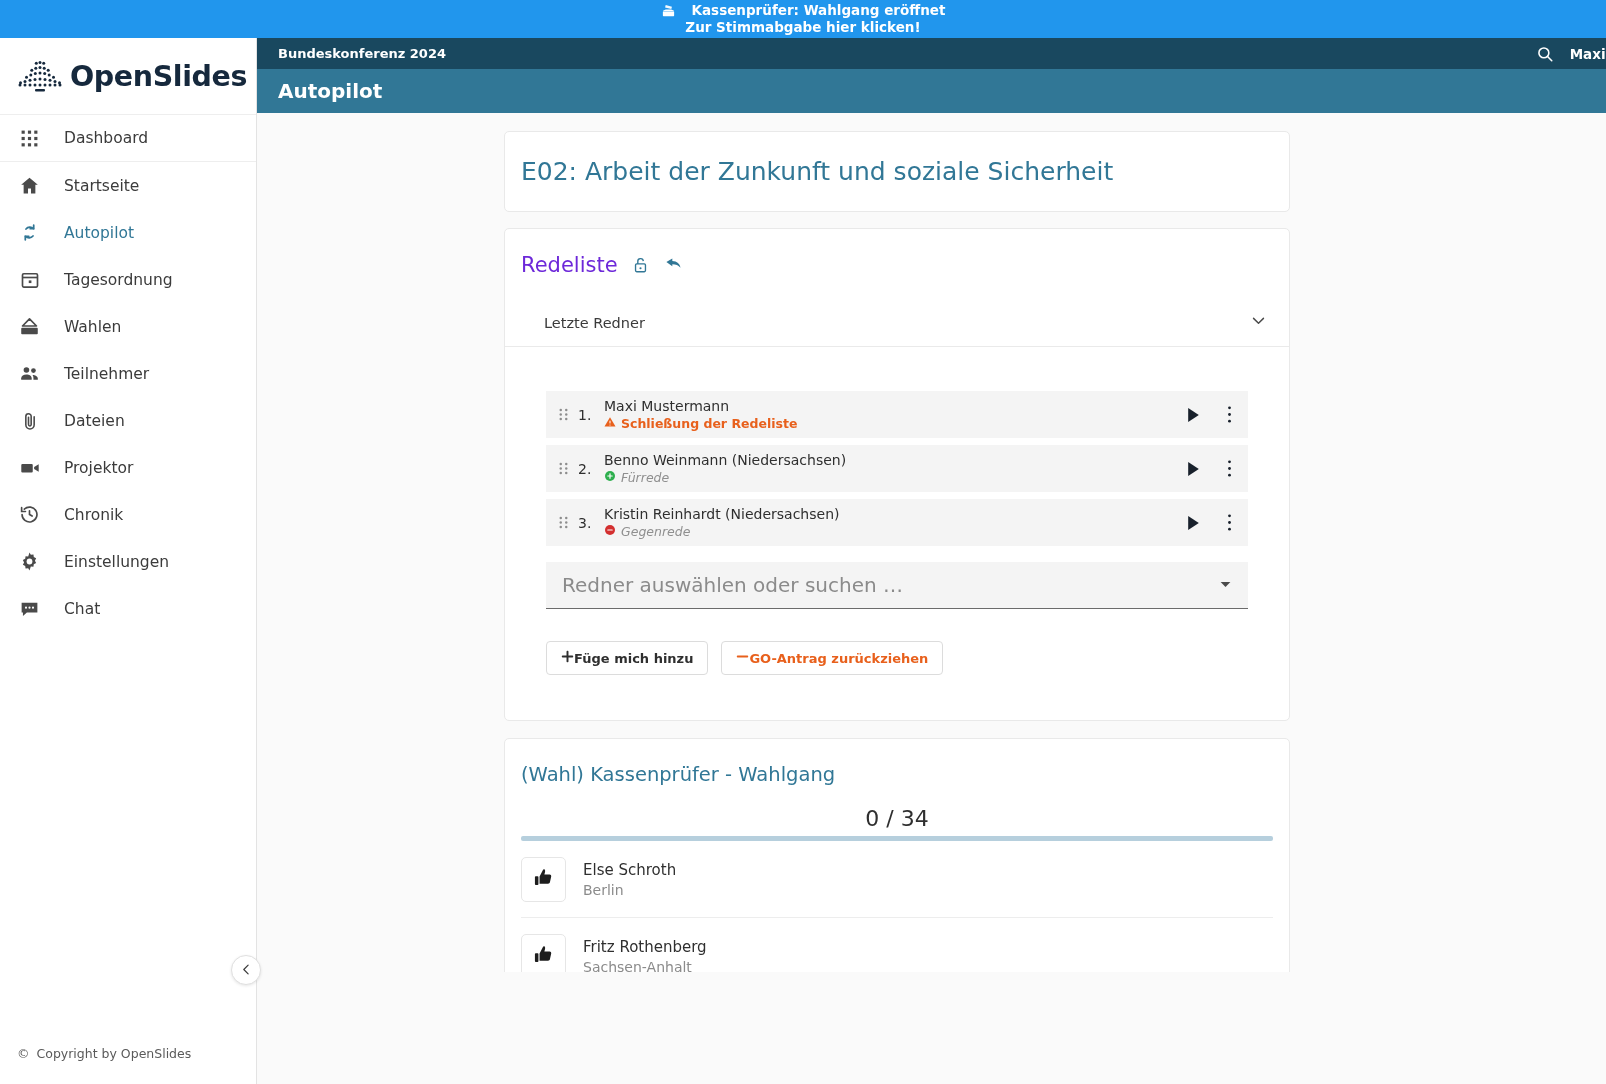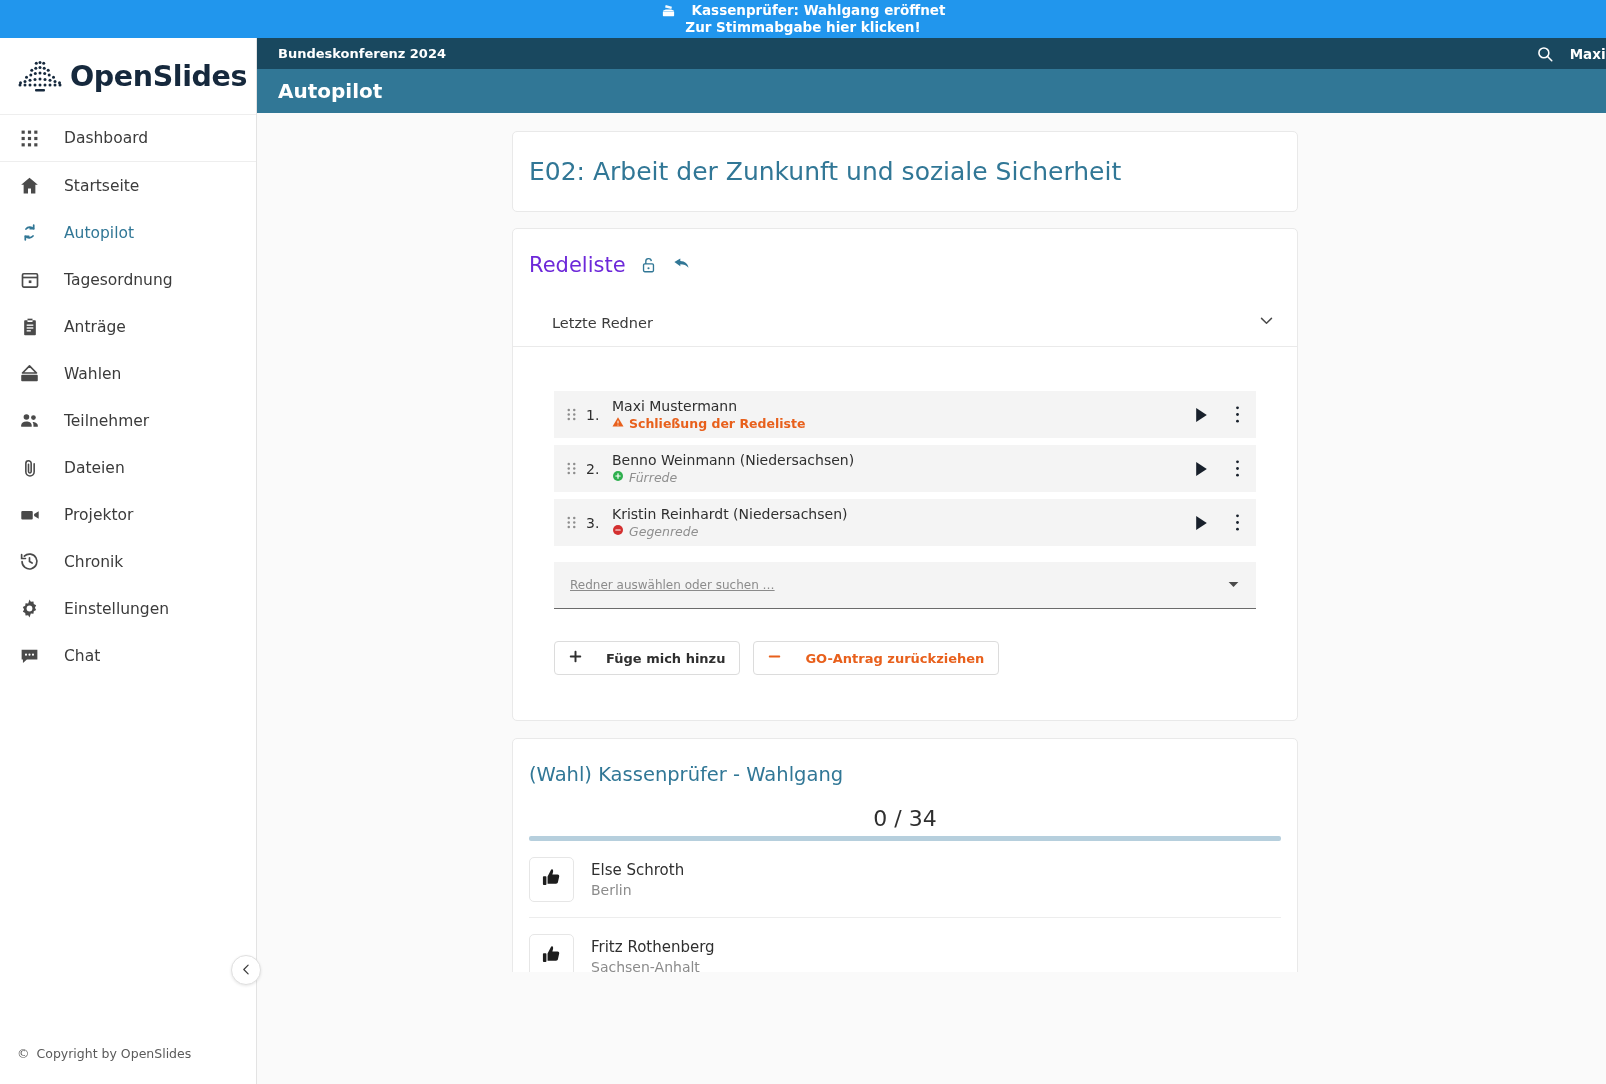--- a/index.html
+++ b/index.html
@@ -69,21 +69,21 @@
   }
   .subbar {
     position: absolute; top: 69px; left: 257px; width: 1349px; height: 44px;
     background: #317796; color: #ffffff; display: flex; align-items: center;
     padding-left: 21px; z-index: 20;
   }
   .subbar-title { font-size: 20px; font-weight: 700; }
 
   
   .content {
-    position: absolute; top: 113px; left: 251px; width: 1349px; height: 859px;
+    position: absolute; top: 113px; left: 243px; width: 1349px; height: 859px;
     background: #fafafa; overflow: hidden;
   }
   .card {
     position: absolute; left: 261px; width: 786px;
     background: #ffffff; border: 1px solid #e9e9e9; border-radius: 5px;
   }
   .card-title-main {
     font-size: 25px; color: #317796; font-weight: 400;
   }
 
@@ -114,26 +114,26 @@
   .sp-tag.warn { color: #e8601c; font-weight: 700; }
   .sp-tag.pro { color: #8f8f8f; font-style: italic; }
   .sp-tag.contra { color: #8f8f8f; font-style: italic; }
   .row-actions { display: flex; align-items: center; gap: 26px; flex-shrink: 0; }
   .row-btn { cursor: pointer; display: flex; align-items: center; }
   .speaker-select {
     margin: 16px 41px 0 41px; height: 47px; background: #f4f4f4;
     border-bottom: 1px solid #6b6b6b; display: flex; align-items: center;
     justify-content: space-between; padding: 0 16px; cursor: pointer;
   }
-  .speaker-select-ph { font-size: 12px; color: #8b8b8b; text-decoration: underline; }
+  .speaker-select-ph { font-size: 20px; color: #8b8b8b; }
   .btn-row { display: flex; gap: 13px; margin: 32px 0 0 41px; }
   .btn {
     height: 34px; padding: 0 14px; background: #ffffff; border: 1px solid #dcdcdc;
     border-radius: 4px; font-size: 13px; font-weight: 700; cursor: pointer;
-    display: flex; align-items: center; gap: 24px; font-family: inherit; color: #2f2f2f;
+    display: flex; align-items: center; gap: 0; font-family: inherit; color: #2f2f2f;
   }
   .btn.danger { color: #e8601c; }
 
   
   #poll-card { top: 625px; height: 400px; }
   .poll-title { font-size: 19.5px; color: #317796; padding: 24px 0 0 16px; }
   .poll-count { text-align: center; font-size: 22px; color: #2f2f2f; margin-top: 20px; }
   .poll-sub { font-size: 14px; color: #2f2f2f; padding-left: 16px; margin-top: 6px; }
   .progress-track {
     margin: 5px 16px 0 16px; height: 5px; background: #b6cfdd; border-radius: 2px;
@@ -259,34 +259,20 @@
       <span class="nav-ico">
         <svg width="20" height="20" viewBox="0 0 24 24" fill="none" stroke="#4a4a4a" stroke-width="2">
           <rect x="3" y="4.5" width="18" height="16" rx="1.5"></rect>
           <path d="M3 9h18" stroke-width="2"></path>
           <rect x="10.5" y="12.5" width="3.2" height="3.2" fill="#4a4a4a" stroke="none"></rect>
         </svg>
       </span>
       <span>Tagesordnung</span>
     </div>
 
-    <div class="nav-item">
-      <span class="nav-ico">
-        <svg width="20" height="20" viewBox="0 0 24 24" fill="#4a4a4a">
-          <path d="M9 2h6v2H9z"></path>
-          <path d="M6 4h3v2h6V4h3a1 1 0 0 1 1 1v16a1 1 0 0 1-1 1H6a1 1 0 0 1-1-1V5a1 1 0 0 1 1-1z"></path>
-          <g fill="#ffffff">
-              <rect x="8" y="9" width="8" height="1.6"></rect>
-              <rect x="8" y="12.4" width="8" height="1.6"></rect>
-              <rect x="8" y="15.8" width="5" height="1.6"></rect>
-            </g>
-        </svg>
-      </span>
-      <span>Anträge</span>
-    </div>
 
     <div class="nav-item">
       <span class="nav-ico">
         <svg width="21" height="21" viewBox="0 0 24 24" fill="none" stroke="#4a4a4a" stroke-width="1.9" stroke-linejoin="round">
           <path d="M3.5 14.5h17v5.5h-17z" fill="#4a4a4a"></path>
           <path d="M12 3.2L4 11.4h16z"></path>
         </svg>
       </span>
       <span>Wahlen</span>
     </div>

